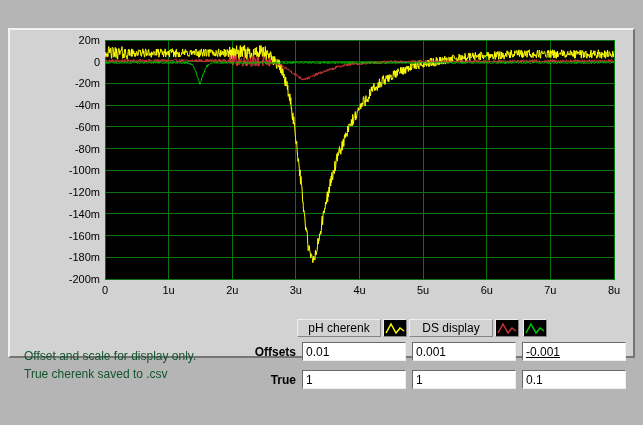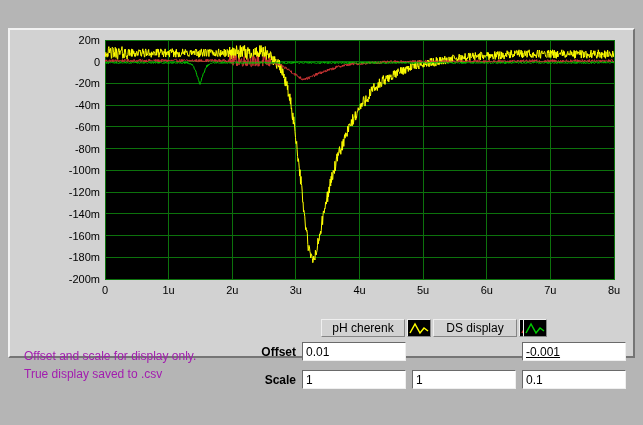--- a/index.html
+++ b/index.html
@@ -17,41 +17,40 @@
   }
   #plot-svg{position:absolute;left:0;top:0;}
   .tick{font:11px "Liberation Sans",sans-serif;fill:#000000;}
 
   .legend-entry{position:absolute;top:289px;height:18px;display:flex;align-items:stretch;}
   .legend-label{
     width:84px;background:#d2d2d2;color:#000;
     border:1px solid;border-color:#efefef #858585 #858585 #efefef;
     font-size:12px;display:flex;align-items:center;justify-content:center;
     box-sizing:border-box;
-    margin-left:24px;
   }
   .legend-iconbox{
     width:24px;margin-left:2px;background:#000000;
     border:1px solid;border-color:#efefef #858585 #858585 #efefef;
     box-sizing:border-box;display:flex;align-items:center;justify-content:center;
   }
   .ctl-label{
     position:absolute;width:106px;text-align:right;
     font-size:12px;font-weight:bold;color:#000;
   }
   .ctl-input{
     position:absolute;width:104px;height:19px;box-sizing:border-box;
     background:#ffffff;color:#000;
     border:1px solid;border-color:#6a6a6a #efefef #efefef #6a6a6a;
     font-family:"Liberation Sans",sans-serif;font-size:12px;
     padding:1px 3px;outline:none;
   }
   .note{
     position:absolute;left:14px;top:317px;
-    font-size:12px;color:#a21caf;line-height:18px;
+    font-size:12px;color:#14532d;line-height:18px;
   }
 </style>
 </head>
 <body>
 
 <div>
   <div class="main-panel">
 
     <svg id="plot-svg" width="619" height="272">
         <rect x="95" y="10" width="509" height="239" fill="#000000"></rect>
@@ -125,28 +124,29 @@
       </div>
     </div>
     <div class="legend-entry" style="left:511px">
       <div class="legend-iconbox">
         <svg viewBox="0 0 22 15" width="22" height="15">
             <polyline class="glyph" points="2,12 7,3 12,12 16,7 20,10" fill="none" stroke-width="1.5" stroke="#00cc00"></polyline>
           </svg>
       </div>
     </div>
 
-    <div class="ctl-label" style="left:180px;top:315px">Offset</div>
+    <div class="ctl-label" style="left:180px;top:315px">Offsets</div>
     <input type="text" class="ctl-input" style="left: 292px; top: 312px;" value="0.01">
+    <input type="text" class="ctl-input" style="left: 402px; top: 312px;" value="0.001">
     <input type="text" class="ctl-input" style="left: 512px; top: 312px; text-decoration: underline;" value="-0.001">
 
-    <div class="ctl-label" style="left:180px;top:343px">Scale</div>
+    <div class="ctl-label" style="left:180px;top:343px">True</div>
     <input type="text" class="ctl-input" style="left: 292px; top: 340px;" value="1">
     <input type="text" class="ctl-input" style="left: 402px; top: 340px;" value="1">
     <input type="text" class="ctl-input" style="left: 512px; top: 340px;" value="0.1">
 
     <div class="note">
       <div>Offset and scale for display only.</div>
-      <div>True display saved to .csv</div>
+      <div>True cherenk saved to .csv</div>
     </div>
 
   </div>
 </div>
 
 </body></html>

